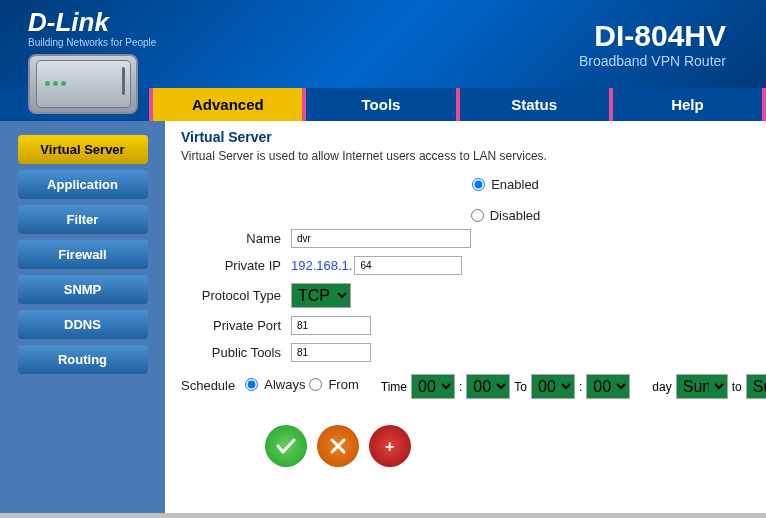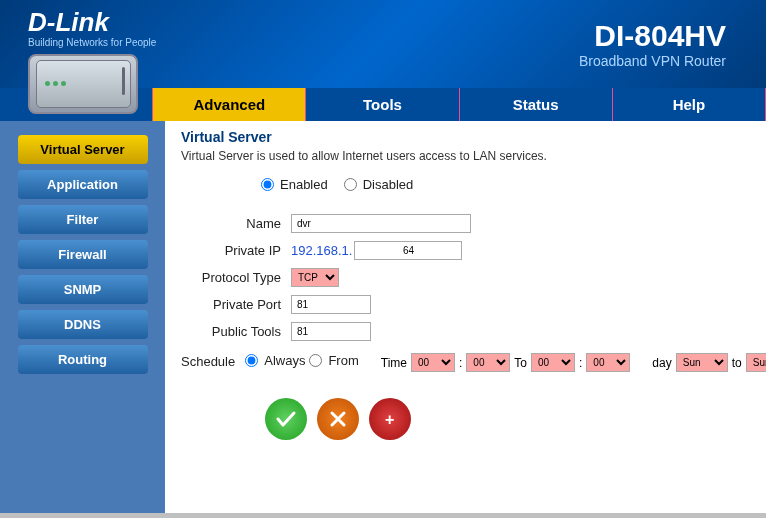--- a/index.html
+++ b/index.html
@@ -5,43 +5,43 @@
     * { margin: 0; padding: 0; box-sizing: border-box; }
     body { width: 766px; height: 518px; font-family: Arial, sans-serif; font-size: 13px; overflow: hidden; background: #c0c0c0; }
 
     
     .header { background: linear-gradient(135deg, #003a7a 0%, #0066cc 50%, #003a7a 100%); height: 88px; display: flex; align-items: center; justify-content: flex-end; padding-right: 40px; position: relative; }
     .logo-area { position: absolute; left: 28px; top: 8px; }
     .product-title { text-align: right; }
 
     
     .nav { display: flex; background: #003a7a; }
-    .nav-tab { flex: 1; text-align: center; padding: 8px 16px; color: white; font-size: 15px; font-weight: bold; cursor: pointer; background: #004a9a; border-right: 1px solid #ec4899; }
+    .nav-tab { flex: 1; text-align: center; padding: 8px 16px; color: white; font-size: 15px; font-weight: bold; cursor: pointer; background: #004a9a; border-right: 4px solid #ec4899; }
     .nav-tab.active { background: #f0c000; color: #000; }
 
     
     .main-layout { display: flex; height: calc(518px - 88px - 38px); }
 
     
     .sidebar { width: 165px; background: #4a7ab5; padding: 0; flex-shrink: 0; }
     .sidebar-btn { display: block; width: 130px; margin: 6px auto; padding: 7px 10px; text-align: center; font-size: 13px; font-weight: bold; cursor: pointer; border-radius: 4px; border: none; }
     .sidebar-btn.yellow { background: linear-gradient(to bottom, #f8d000, #c8a000); color: #000; }
     .sidebar-btn.blue { background: linear-gradient(to bottom, #4a90d0, #2060a0); color: white; }
 
     
     .content { flex: 1; background: white; padding: 0; overflow-y: auto; }
     .section-title { color: #003a7a; font-size: 14px; font-weight: bold; padding: 8px 16px 2px; }
     .section-desc { color: #333; font-size: 12px; padding: 2px 16px 10px; }
 
     .form-area { padding: 4px 16px 8px; }
-    .radio-row { margin-bottom: 22px; display: flex; gap: 16px; align-items: center; padding-left: 80px; }
+    .radio-row { margin-bottom: 6px; display: flex; gap: 16px; align-items: center; padding-left: 80px; flex-direction: column; }
     .form-row { display: flex; align-items: center; margin-bottom: 8px; }
     .form-label { width: 110px; text-align: right; padding-right: 10px; color: #222; font-size: 13px; }
     input[type=text] { border: 1px solid #aaa; padding: 3px 5px; font-size: 10px; background: white; }
-    select { border: 1px solid #aaa; padding: 2px 2px; font-size: 10px; background: #fca5a5; }
+    select { border: 1px solid #aaa; padding: 2px 2px; font-size: 16px; background: #15803d; }
 
     .ip-row { display: flex; align-items: center; gap: 0; }
     .ip-prefix { color: #1d4ed8; font-size: 13px; margin-right: 2px; }
     .schedule-options { display: flex; flex-direction: row; gap: 4px; }
     .time-section { display: flex; align-items: center; gap: 4px; font-size: 12px; margin-top: 4px; padding-left: 18px; }
 
     
     .action-row { display: flex; align-items: center; gap: 0; padding: 10px 16px 6px 100px; }
     .action-btn { display: flex; flex-direction: column; align-items: center; margin-right: 10px; cursor: pointer; }
     .action-icon { width: 42px; height: 42px; border-radius: 50%; display: flex; align-items: center; justify-content: center; font-size: 22px; border: none; cursor: pointer; }
@@ -119,21 +119,21 @@
 
       <div class="form-row">
         <div class="form-label">Name</div>
         <input type="text" style="width: 180px;" value="dvr">
       </div>
 
       <div class="form-row">
         <div class="form-label">Private IP</div>
         <div class="ip-row">
           <span class="ip-prefix">192.168.1.</span>
-          <input type="text" style="width: 108px; text-align: center;" value="64">
+          <input type="text" style="width: 108px;" value="64">
         </div>
       </div>
 
       <div class="form-row">
         <div class="form-label">Protocol Type</div>
         <select>
           <option>TCP</option>
           <option>UDP</option>
           <option>Both</option>
         </select>

